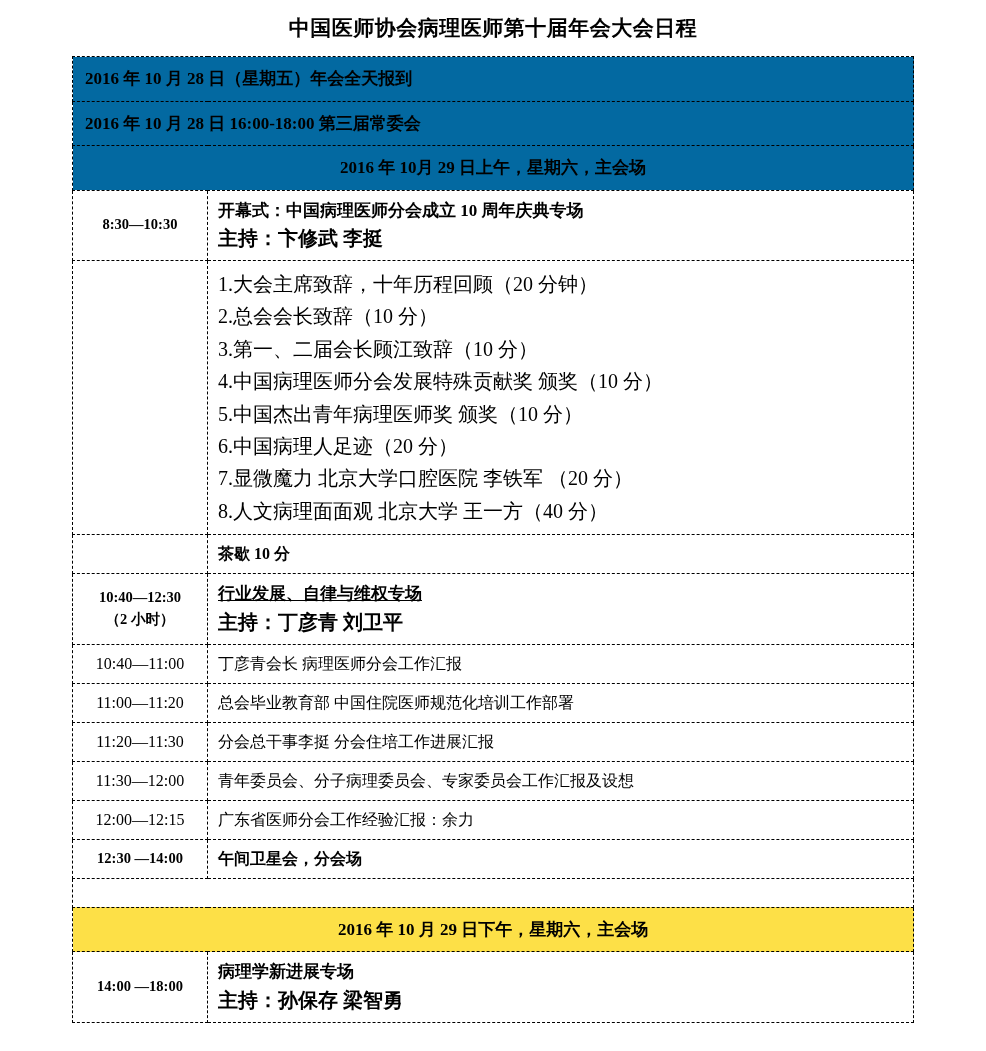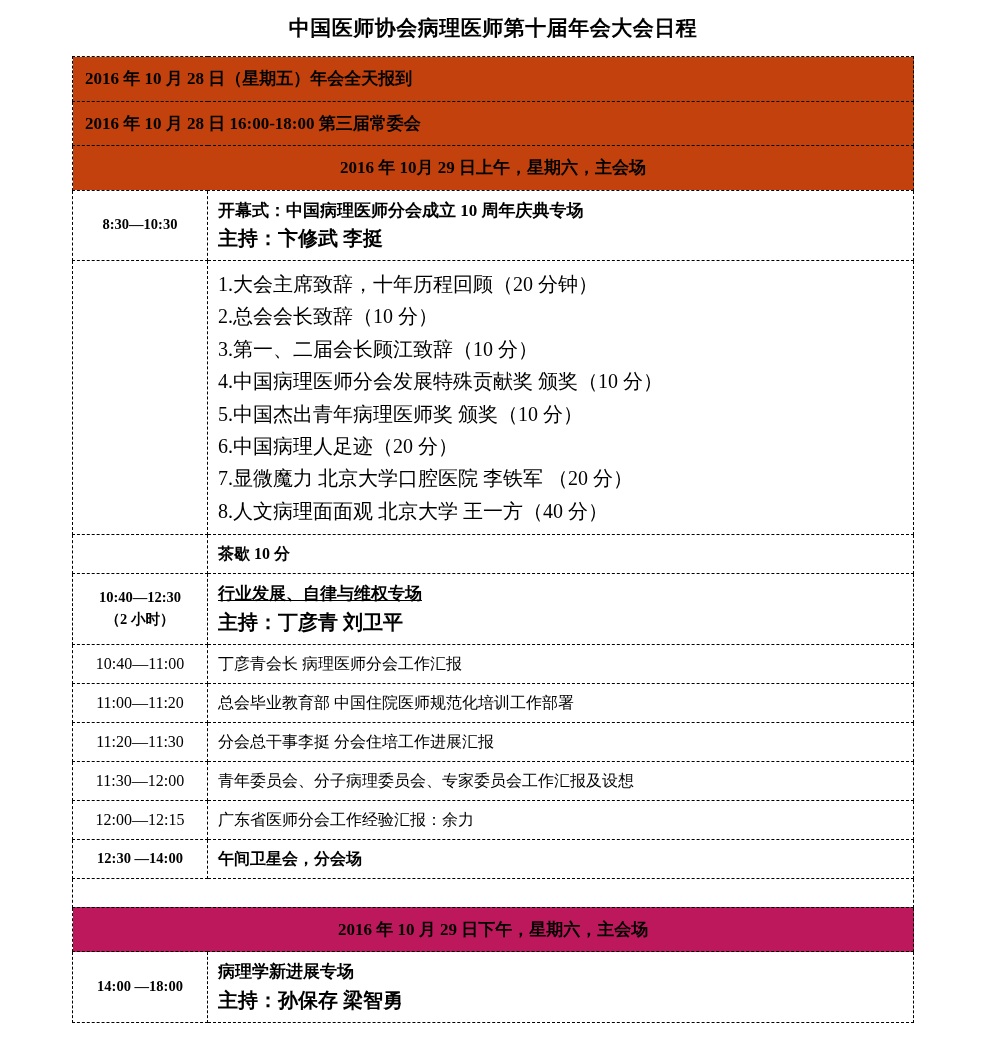--- a/index.html
+++ b/index.html
@@ -47,30 +47,30 @@
     white-space: pre-line;
   }
   td.time.bold {
     font-weight: bold;
     font-size: 14.5px;
   }
   td.content {
     font-size: 16px;
   }
   tr.band td {
-    background: #c2410c;
+    background: #0369a1;
     font-weight: bold;
     font-size: 17px;
     padding: 9px 12px;
   }
   tr.band-center td {
     text-align: center;
   }
   tr.band-teal td {
-    background: #be185d;
+    background: #fde047;
   }
   .head-line1 {
     font-weight: bold;
     font-size: 17px;
   }
   .head-line2 {
     font-weight: bold;
     font-size: 20px;
   }
   .underline {

